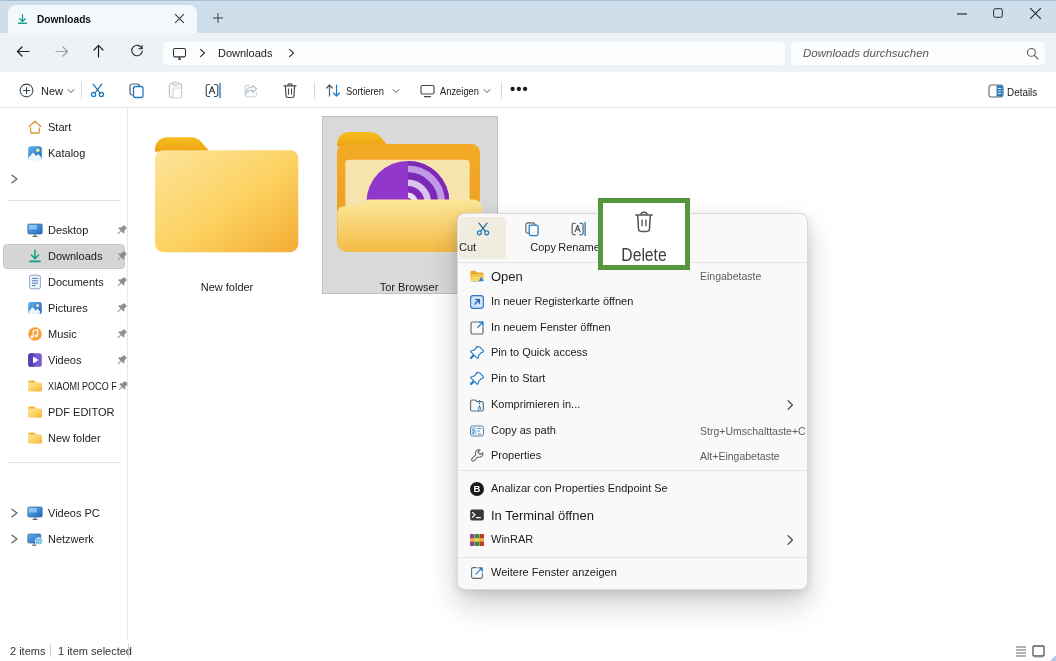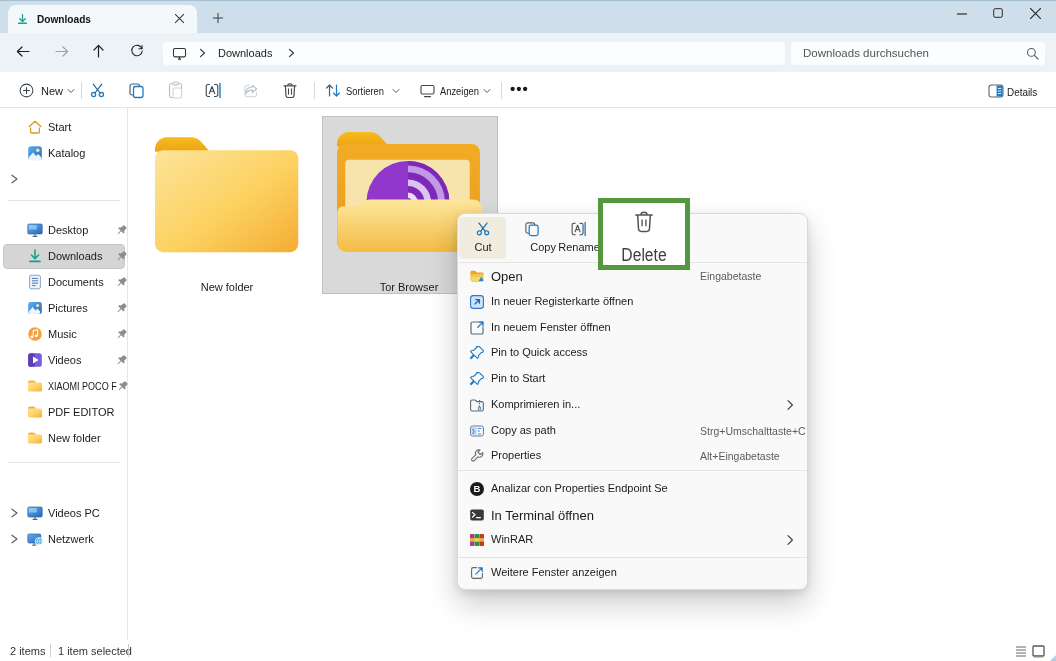--- a/index.html
+++ b/index.html
@@ -5,21 +5,21 @@
   * { margin:0; padding:0; box-sizing:border-box; }
   html,body { width:1056px; height:661px; overflow:hidden; }
   body { font-family:"Liberation Sans", sans-serif; position:relative; background:#fff; }
   .abs { position:absolute; }
   
   #tabstrip { left:0; top:0; width:1056px; height:33px; background:#cfdeeb; border-top:1px solid #a5bfd3; }
   #tab { left:8px; top:5px; width:189px; height:28px; background:#f3f8fb; border-radius:8px 8px 0 0; }
   #tabtitle { left:37px; top:13px; font-size:11px; color:#111; font-weight:600; transform:scaleX(0.92); transform-origin:left; letter-spacing:0; }
   #addressrow { left:0; top:33px; width:1056px; height:39px; background:#edf2f7; }
   #addrbox { left:163px; top:42px; width:622px; height:23px; background:#fbfdfe; border-radius:4px; }
-  #searchbox { left:791px; top:42px; width:254px; height:23px; background:#fbfdfe; border-radius:4px; font-size:11.5px; color:#555; line-height:23px; padding-left:12px; }
+  #searchbox { left:791px; top:42px; width:254px; height:23px; background:#fbfdfe; border-radius:4px; font-size:11.5px; color:#555; line-height:23px; padding-left:12px;font-style:italic; }
   #toolbar { left:0; top:72px; width:1056px; height:36px; background:#ffffff; border-bottom:1px solid #e4e7e9; }
   .tsep { top:82px; width:1px; height:17px; background:#d9d9d9; }
   .tool-label { font-size:11px; color:#1b1b1b; }
   
   #sidebar { left:0; top:108px; width:128px; height:532px; background:#fff; border-right:1px solid #e6e6e6; }
   .sb-icon { position:absolute; left:27px; top:4px; width:16px; height:16px; }
   .sb-text { position:absolute; left:48px; top:5px; font-size:11px; color:#1b1b1b; white-space:nowrap; }
   .sb-pin { position:absolute; left:112px; top:5px; width:13px; height:13px; }
   .sb-sep { position:absolute; left:8px; width:112px; height:1px; background:#e5e5e5; }
   
@@ -347,21 +347,21 @@
 <div class="itemlabel" style="left:334px;top:281px;width:150px">Tor Browser</div>
 
 <div class="abs" id="menu"></div>
 
 <div class="abs" style="left:459px;top:217px;width:47px;height:42px;background:#f1ece0;border-radius:4px"></div>
 <svg class="abs" style="left:475px;top:221px" width="16" height="16" viewBox="0 0 17 17">
   <path d="M4.2 2.2 11 11M12.8 2.2 6 11" stroke="#18669e" stroke-width="1.2" stroke-linecap="round"></path>
   <circle cx="4.6" cy="12.6" r="2.1" fill="none" stroke="#1f7ac4" stroke-width="1.3"></circle>
   <circle cx="12.4" cy="12.6" r="2.1" fill="none" stroke="#1f7ac4" stroke-width="1.3"></circle>
 </svg>
-<div class="abs" style="left:459px;top:241px;width:48px;text-align:center;font-size:11px;color:#1b1b1b">Cut</div>
+<div class="abs" style="left:459px;top:241px;width:48px;font-size:11px;color:#1b1b1b">Cut</div>
 <svg class="abs" style="left:524px;top:221px" width="16" height="16" viewBox="0 0 17 17">
   <rect x="2" y="2" width="9.5" height="11" rx="2" fill="none" stroke="#51606c" stroke-width="1.2"></rect>
   <rect x="5.5" y="4.5" width="9.5" height="11" rx="2" fill="#f9f9f9" stroke="#1f7ac4" stroke-width="1.3"></rect>
 </svg>
 <div class="abs" style="left:508px;top:241px;width:48px;text-align:right;font-size:11px;color:#1b1b1b">Copy</div>
 <svg class="abs" style="left:571px;top:221px" width="16" height="16" viewBox="0 0 17 17">
   <path d="M4.5 2.5H3A1.8 1.8 0 0 0 1.2 4.3v8.4A1.8 1.8 0 0 0 3 14.5h1.5M9.5 2.5H11a1.8 1.8 0 0 1 1.8 1.8v8.4a1.8 1.8 0 0 1-1.8 1.8H9.5" stroke="#3a4750" stroke-width="1.1" fill="none" stroke-linecap="round"></path>
   <path d="M4.3 11.5 7 4.5l2.7 7M5.2 9.3h3.6" stroke="#3a4750" stroke-width="1.1" fill="none" stroke-linecap="round" stroke-linejoin="round"></path>
   <path d="M15 1.5v14" stroke="#1f7ac4" stroke-width="1.4" stroke-linecap="round"></path>
 </svg>

